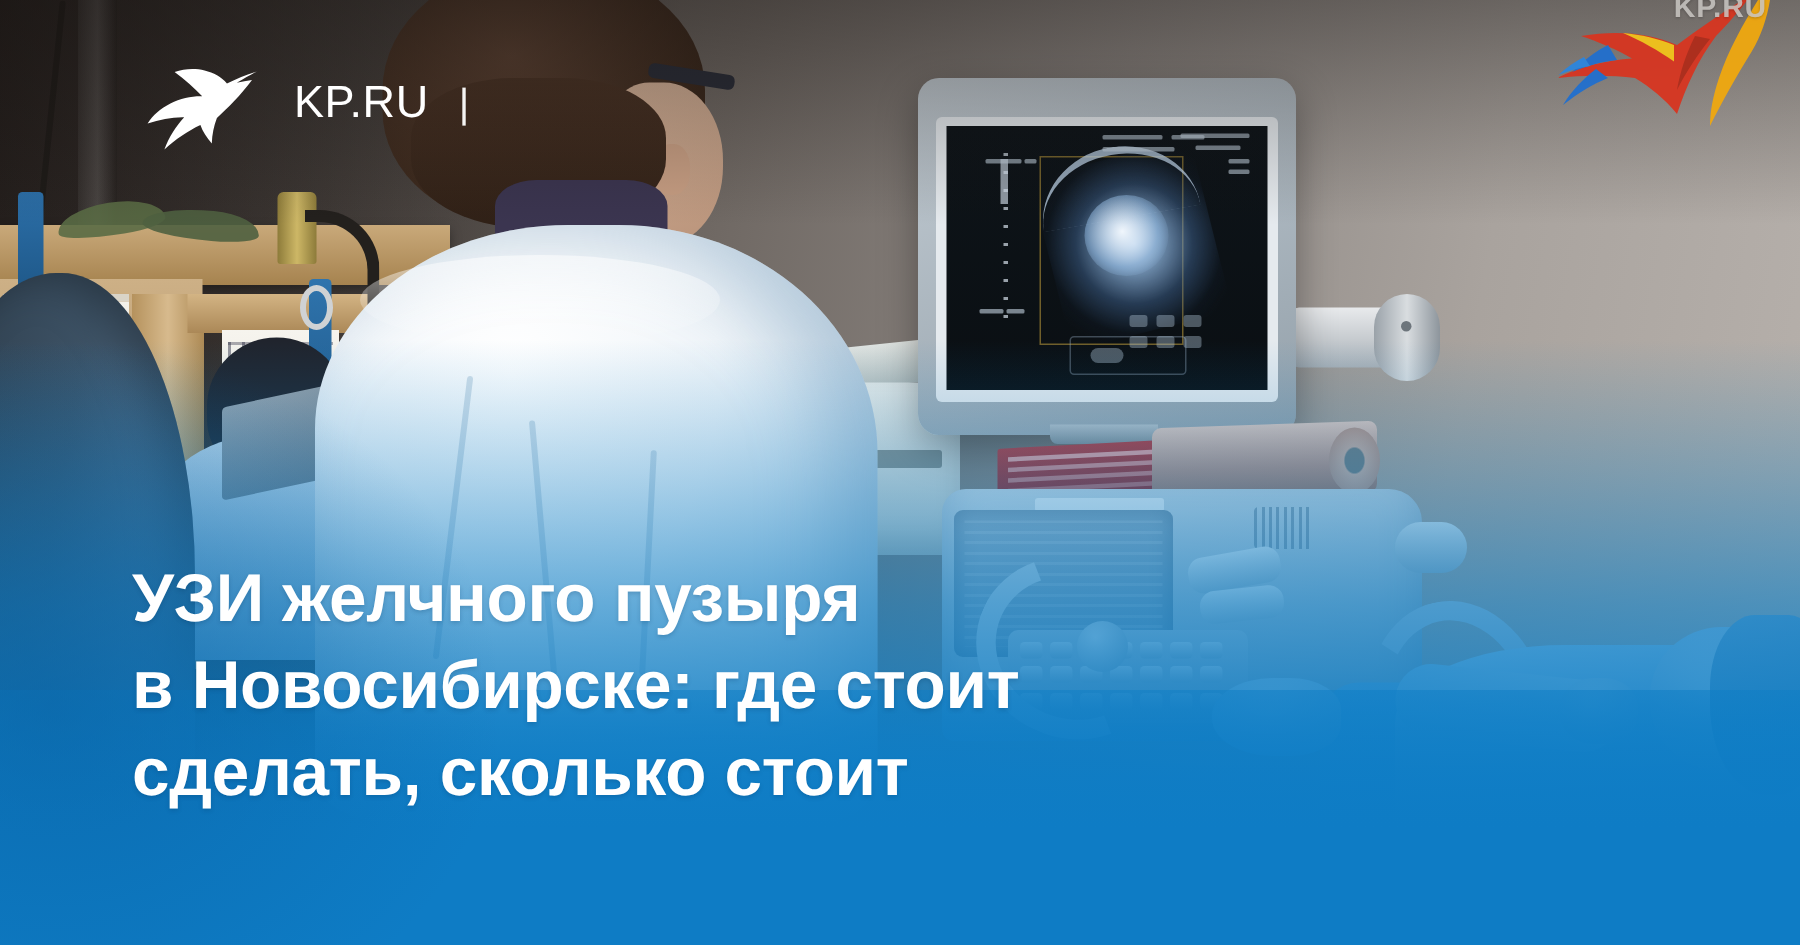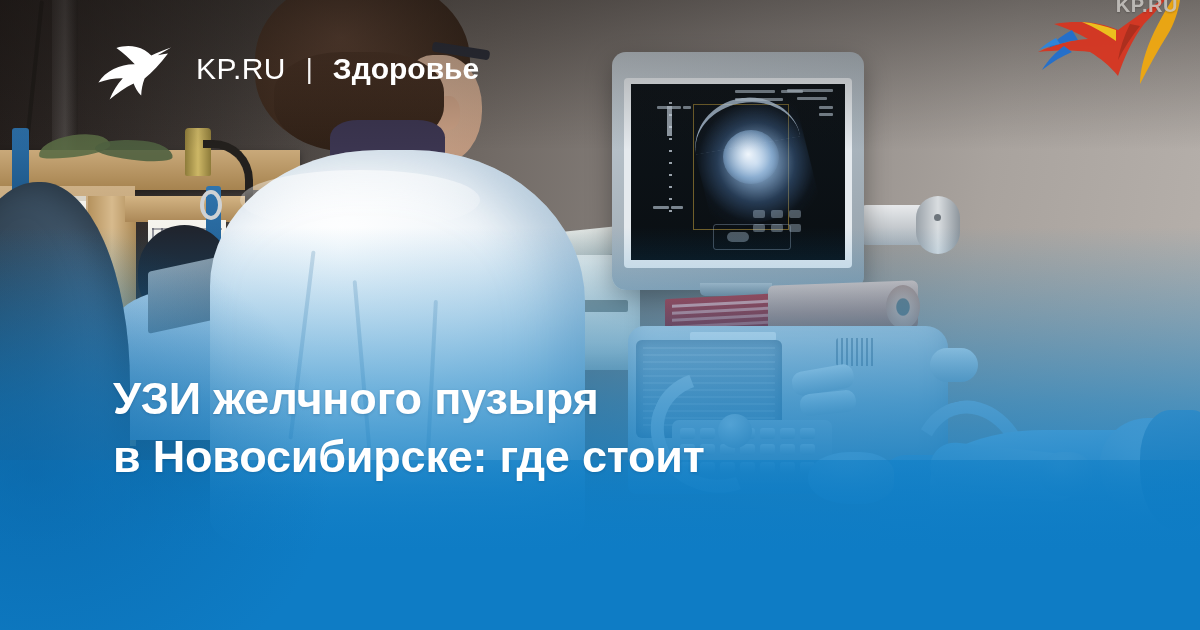--- a/index.html
+++ b/index.html
@@ -434,21 +434,21 @@
   }
 
   
   .headline {
     position:absolute; left:88px; top:370px; z-index:40;
     color:#fff; font-size:45px; font-weight:700; line-height:58px;
     letter-spacing:-.2px;
     text-shadow:0 1px 3px rgba(0,50,90,.22);
     max-width:830px;
   }
-  .headline span { display:block;margin-left:25px; }
+  .headline span { display:block; }
 </style>
 </head>
 <body>
 
 <div class="card">
 
   <div class="photo">
 
     <div class="wall"></div>
     <div class="wall-shadow"></div>
@@ -580,36 +580,36 @@
     <div class="blue-wash-2"></div>
     <div class="left-tint"></div>
   </div>
 
   <div class="brand">
     <svg class="bird-logo" viewBox="0 0 74 62" aria-hidden="true">
       <path fill="#ffffff" d="M73.2 9.6 C66.4 11.8 59.6 14.4 53.3 17.6 C49.6 13.4 44.4 10.4 38.4 9.0 C32.0 7.4 24.8 7.8 18.4 10.0 C25.2 15.0 31.4 20.4 36.8 26.2 C30.0 26.0 22.4 27.6 15.6 31.0 C9.2 34.2 3.8 38.8 0.4 44.4 C8.6 41.6 17.0 40.0 24.8 40.2 C19.2 46.4 14.6 53.6 11.6 61.6 C19.0 55.0 27.2 49.4 35.6 45.4 C37.2 49.8 39.8 54.0 43.2 57.6 C43.4 51.6 44.6 45.8 46.6 40.6 C54.0 34.0 62.6 25.4 70.0 15.4 C66.6 15.8 63.2 16.4 59.8 17.2 C64.4 14.6 69.0 12.0 73.2 9.6 Z"></path>
     </svg>
     <span class="brand-name">KP.RU</span>
     <span class="brand-div">|</span>
-    <span class="brand-section">Здоровье</span>
   </div>
 
   <div class="watermark">
     <span class="wm-text">KP.RU</span>
     <svg viewBox="0 0 166 92" width="166" height="92" aria-hidden="true">
       <g opacity="0.93">
         <path fill="#d9341f" d="M148 2 C132 12 114 24 98 36 C80 28 58 26 34 30 C46 34 58 39 68 45 C52 46 34 50 18 58 C36 56 54 56 70 58 C80 64 90 72 98 82 C104 64 112 46 124 30 C134 20 142 10 148 2 Z"></path>
         <path fill="#f2a90d" d="M152 6 C142 22 132 40 126 58 C122 70 120 80 120 90 C128 74 138 56 148 40 C154 30 158 18 160 6 Z"></path>
         <path fill="#f5c518" d="M96 36 C86 32 74 29 62 28 C74 33 86 40 96 47 Z"></path>
         <path fill="#1f6fd0" d="M52 36 C44 40 36 46 28 54 C38 50 48 47 58 46 Z"></path>
         <path fill="#1f6fd0" d="M44 52 C36 58 28 66 22 76 C32 68 42 62 52 58 Z"></path>
         <path fill="#2b86e0" d="M36 44 C30 47 24 51 19 56 C26 53 33 51 40 50 Z"></path>
         <path fill="#b02a18" d="M110 30 C104 42 100 54 98 66 C104 54 112 42 120 32 Z"></path>
       </g>
     </svg>
   </div>
 
   <div class="headline">
     <span>УЗИ желчного пузыря</span>
     <span>в Новосибирске: где стоит</span>
+    <span>сделать, сколько стоит</span>
   </div>
 
 </div>
 
 </body></html>

